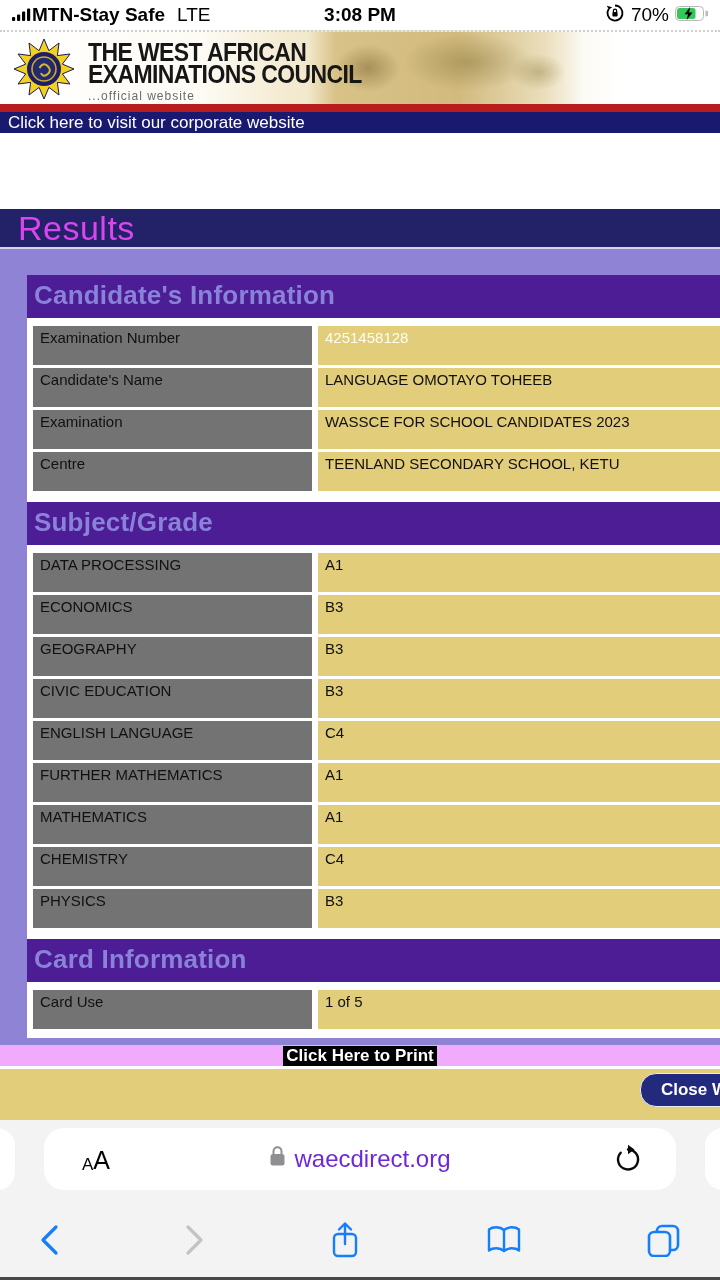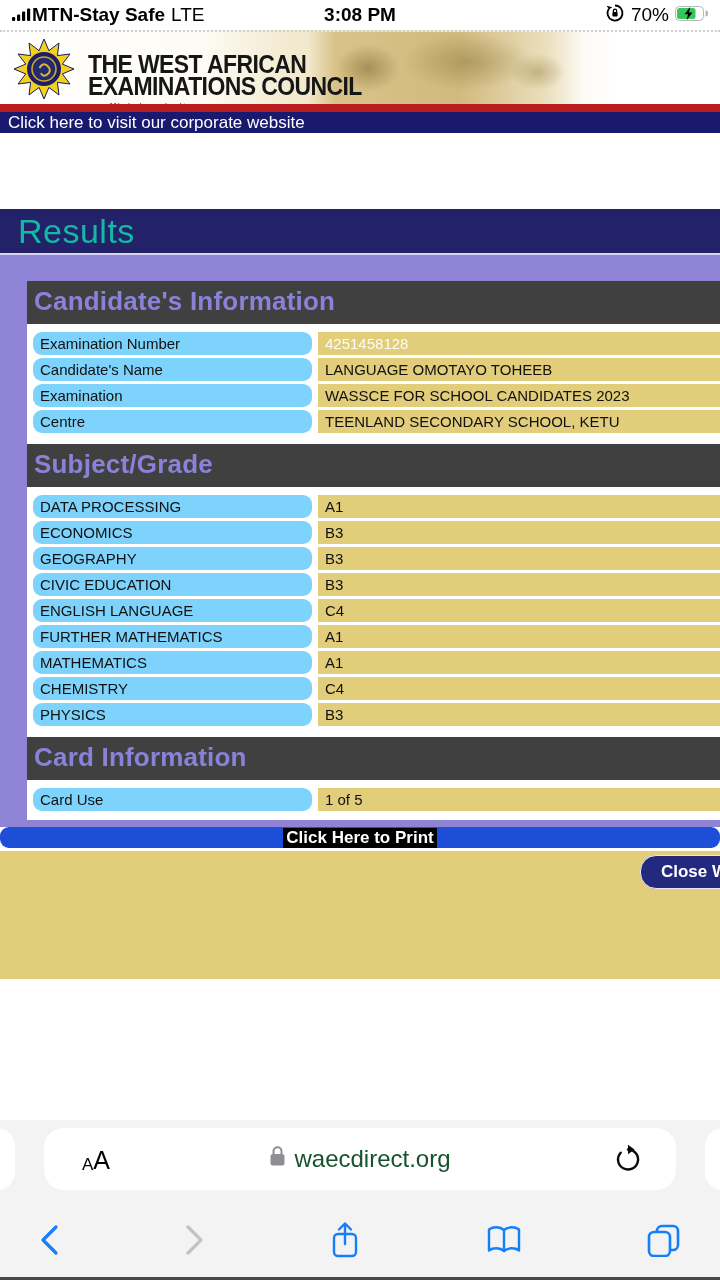--- a/index.html
+++ b/index.html
@@ -8,78 +8,78 @@
     font-family:"Liberation Sans", sans-serif;
     background:#fff; position:relative; overflow:hidden;
   }
 
   
   .status-bar{
     height:30px; display:flex; align-items:center; padding:0 12px;
     background:#fff; position:relative; font-size:19px; font-weight:600; color:#000;
   }
   .sb-left{ display:flex; align-items:center; }
-  .sb-lte{ margin-left:6px; font-weight:400;text-align:center; }
+  .sb-lte{ margin-left:12px; font-weight:400;text-align:center; }
   .sb-time{ position:absolute; left:0; right:0; text-align:center; font-weight:600; }
   .sb-right{ margin-left:auto; display:flex; align-items:center; gap:6px; z-index:2; background:#fff; padding-left:4px;}
   .sb-pct{ font-weight:400; }
 
   
   .waec-header{
     height:74px; position:relative; overflow:hidden;
     border-top:2px dotted #cfcfcf;
     background:linear-gradient(90deg,#ffffff 0%,#fdfbf4 28%,#f3ead0 40%,#eee3c2 52%,#f7f2e2 72%,#ffffff 86%,#ffffff 100%);
   }
   .waec-photo{
     position:absolute; left:308px; top:0; width:275px; height:74px;
     background:
       radial-gradient(ellipse 46px 34px at 60px 36px, rgba(125,105,50,.55) 0%, rgba(125,105,50,0) 70%),
       radial-gradient(ellipse 90px 40px at 160px 30px, rgba(140,120,60,.5) 0%, rgba(140,120,60,0) 72%),
       radial-gradient(ellipse 40px 26px at 230px 40px, rgba(150,130,70,.45) 0%, rgba(150,130,70,0) 70%),
       linear-gradient(90deg, rgba(216,193,135,0) 0%, #d9c288 10%, #d2ba7e 55%, #e9ddb9 85%, rgba(233,221,185,0) 100%);
   }
   .waec-logo{ position:absolute; left:12px; top:5px; }
-  .waec-titles{ position:absolute; left:88px; top:20px; }
+  .waec-titles{ position:absolute; left:88px; top:8px; }
   .waec-line{ font-weight:bold; font-size:23px; line-height:22px; color:#161616;
               letter-spacing:-0.6px; transform:scaleY(1.12); transform-origin:left top; }
   .waec-tag{ font-size:12px; color:#6b6b6b; margin-top:5px; letter-spacing:1px; }
 
   .corp-bar{
     height:29px; background:#191970; border-top:8px solid #b91c1c;
     color:#fff; font-size:17px; display:flex; align-items:center; padding-left:8px; cursor:pointer;
   }
 
   .gap-white-top{ height:76px; background:#fff; }
 
   
   .results-bar{
-    height:44px; background:#232168; color:#14b8a6; display:flex; align-items:center;
+    height:38px; background:#232168; color:#d946ef; display:flex; align-items:center;
     padding-left:18px; font-size:34px; letter-spacing:0.5px;
   }
   .results-divider{ height:2px; background:#d9d4f0; }
 
   .purple-panel{ background:#8f83d6; padding:26px 0 7px 27px; }
   .panel-content{ background:#fff; padding-bottom:6px; }
 
   .section-band{
-    background:#404040; color:#8a82d8; font-weight:bold; font-size:26px;
+    background:#4c1d95; color:#8a82d8; font-weight:bold; font-size:26px;
     padding:5px 0 7px 7px; letter-spacing:0.2px;
   }
   .band-spacer{ height:8px; background:#fff; }
 
   .info-table{ padding:0 0 0 6px; }
   .t-row{ display:flex; margin-bottom:3px; font-size:15px; color:#111; }
-  .t-label{ width:279px; background:#7dd3fc; padding:3px 4px 3px 7px;border-radius:9px; }
-  .t-value{ flex:1; margin-left:6px; background:#e2cd7a; padding:3px 4px 3px 7px; }
+  .t-label{ width:279px; background:#737373; padding:3px 4px 3px 7px; }
+  .t-value{ flex:1; margin-left:6px; background:#e2cd7a; padding:3px 4px 19px 7px; }
   .white-value{ color:#fdfdf4; }
   .tbl-bottom-gap{ height:8px; }
 
   
   .print-strip{
-    height:21px; background:#1d4ed8; display:flex; justify-content:center; align-items:center;border-radius:9px;
+    height:21px; background:#f0abfc; display:flex; justify-content:center; align-items:center;
   }
   .print-link{
     background:#000; color:#fff; font-weight:bold; font-size:17px; padding:0 3px; cursor:pointer;
   }
   .print-gap{ height:3px; background:#fff; }
   .tan-block{ height:128px; background:#e2cd7a; position:relative; }
   .close-btn{
     position:absolute; top:4px; right:-78px; background:#232a7e; color:#fff;
     font-weight:bold; font-size:17px; padding:6px 20px; border-radius:16px;
     border:1px solid #e6e9f6; cursor:pointer; white-space:nowrap;
@@ -93,21 +93,21 @@
   }
   .pill-stub{ position:absolute; top:8px; width:44px; height:62px; background:#fff; border-radius:18px; }
   .stub-left{ left:-29px; } .stub-right{ right:-29px; }
   .url-pill{
     position:absolute; top:8px; left:44px; width:632px; height:62px; background:#fff;
     border-radius:20px; display:flex; align-items:center; justify-content:center;
   }
   .reader-btn{ position:absolute; left:38px; top:0; height:62px; display:flex; align-items:flex-end; padding-bottom:17px; color:#000; cursor:pointer;}
   .reader-btn .a-small{ font-size:17px; line-height:1; }
   .reader-btn .a-big{ font-size:25px; line-height:1; }
-  .url-center{ display:flex; align-items:center; gap:8px; font-size:24px; color:#14532d; }
+  .url-center{ display:flex; align-items:center; gap:8px; font-size:24px; color:#6d28d9; }
   .reload-btn{ position:absolute; right:34px; top:16px; cursor:pointer; }
   .toolbar{
     position:absolute; top:92px; left:0; right:0; display:flex; align-items:center;
     justify-content:space-between; padding:0 38px; height:56px;
   }
   .tb-btn{ cursor:pointer; display:flex; align-items:center; justify-content:center; }
   .screen-edge{ position:absolute; bottom:0; left:0; right:0; height:3px; background:#474747; }
 </style>
 </head>
 <body>

